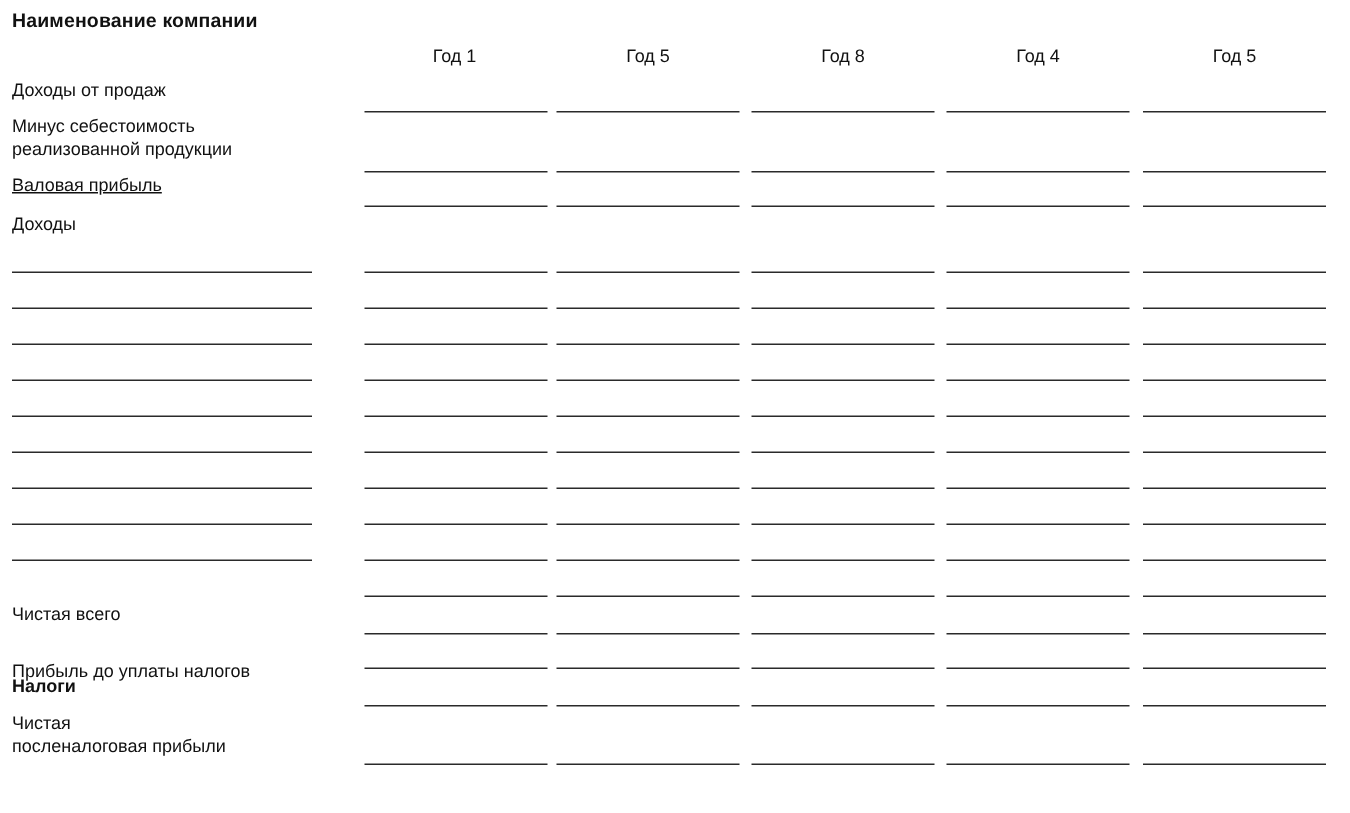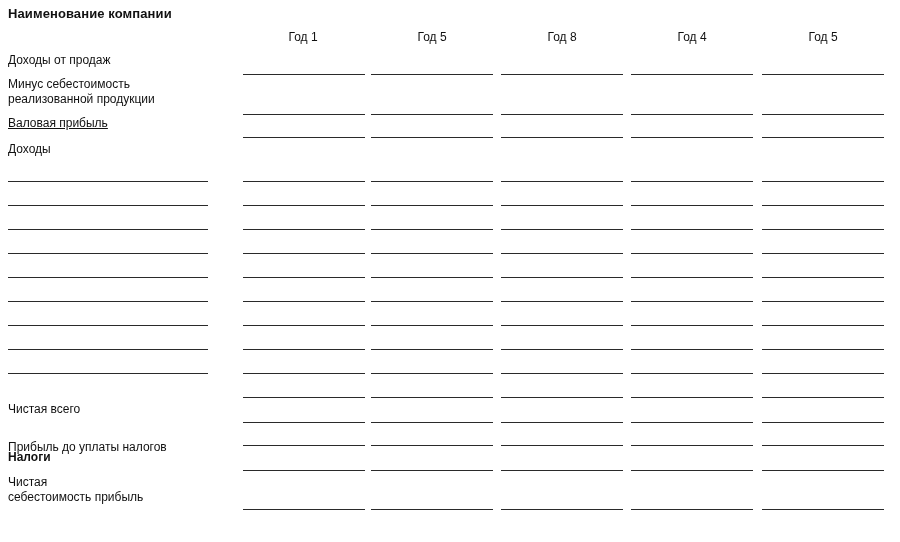--- a/index.html
+++ b/index.html
@@ -157,20 +157,20 @@
       <div class="uline" style="top: 445px; left: 501px; width: 122px;"></div>
       <div class="uline" style="top: 445px; left: 631px; width: 122px;"></div>
       <div class="uline" style="top: 445px; left: 762px; width: 122px;"></div>
       <div class="row-label" style="top: 450px; font-weight: bold;">Налоги</div>
       <div class="uline" style="top: 470px; left: 243px; width: 122px;"></div>
       <div class="uline" style="top: 470px; left: 371px; width: 122px;"></div>
       <div class="uline" style="top: 470px; left: 501px; width: 122px;"></div>
       <div class="uline" style="top: 470px; left: 631px; width: 122px;"></div>
       <div class="uline" style="top: 470px; left: 762px; width: 122px;"></div>
       <div class="row-label" style="top: 475px;">Чистая
-себестоимость прибыль</div>
+посленалоговая прибыли</div>
       <div class="uline" style="top: 509px; left: 243px; width: 122px;"></div>
       <div class="uline" style="top: 509px; left: 371px; width: 122px;"></div>
       <div class="uline" style="top: 509px; left: 501px; width: 122px;"></div>
       <div class="uline" style="top: 509px; left: 631px; width: 122px;"></div>
       <div class="uline" style="top: 509px; left: 762px; width: 122px;"></div>
     </div>
 </div>
 
 </body></html>

